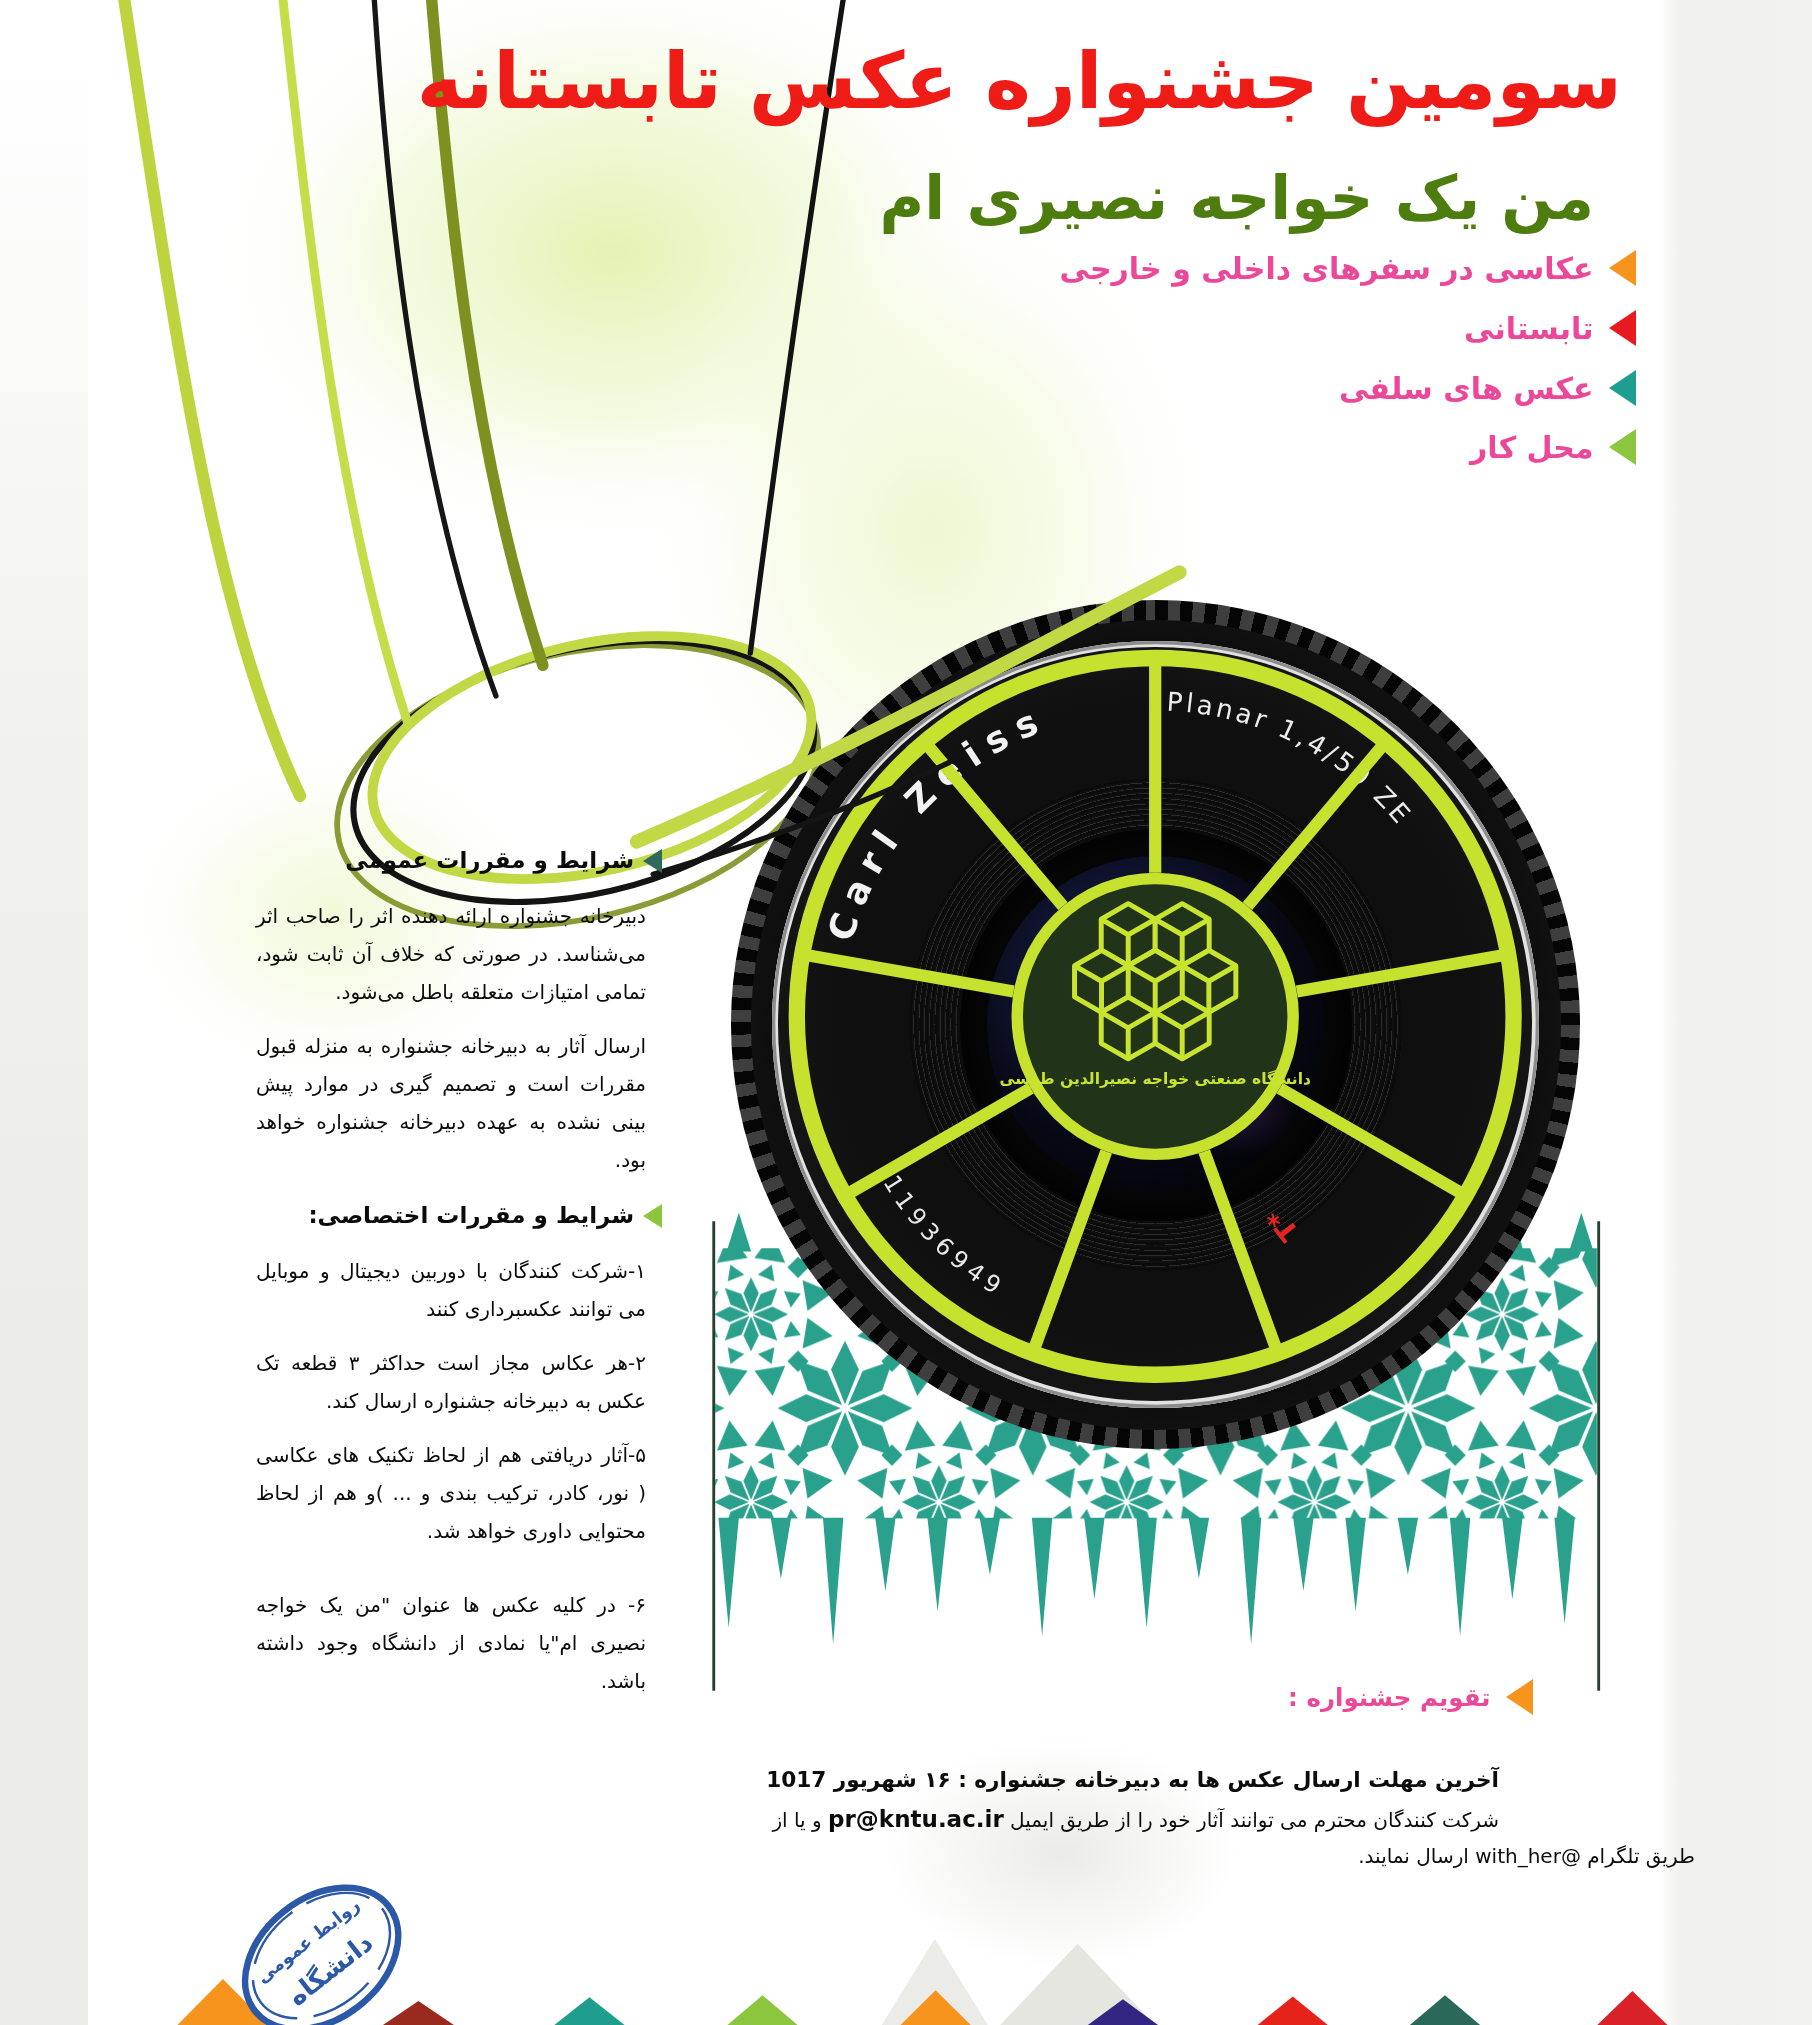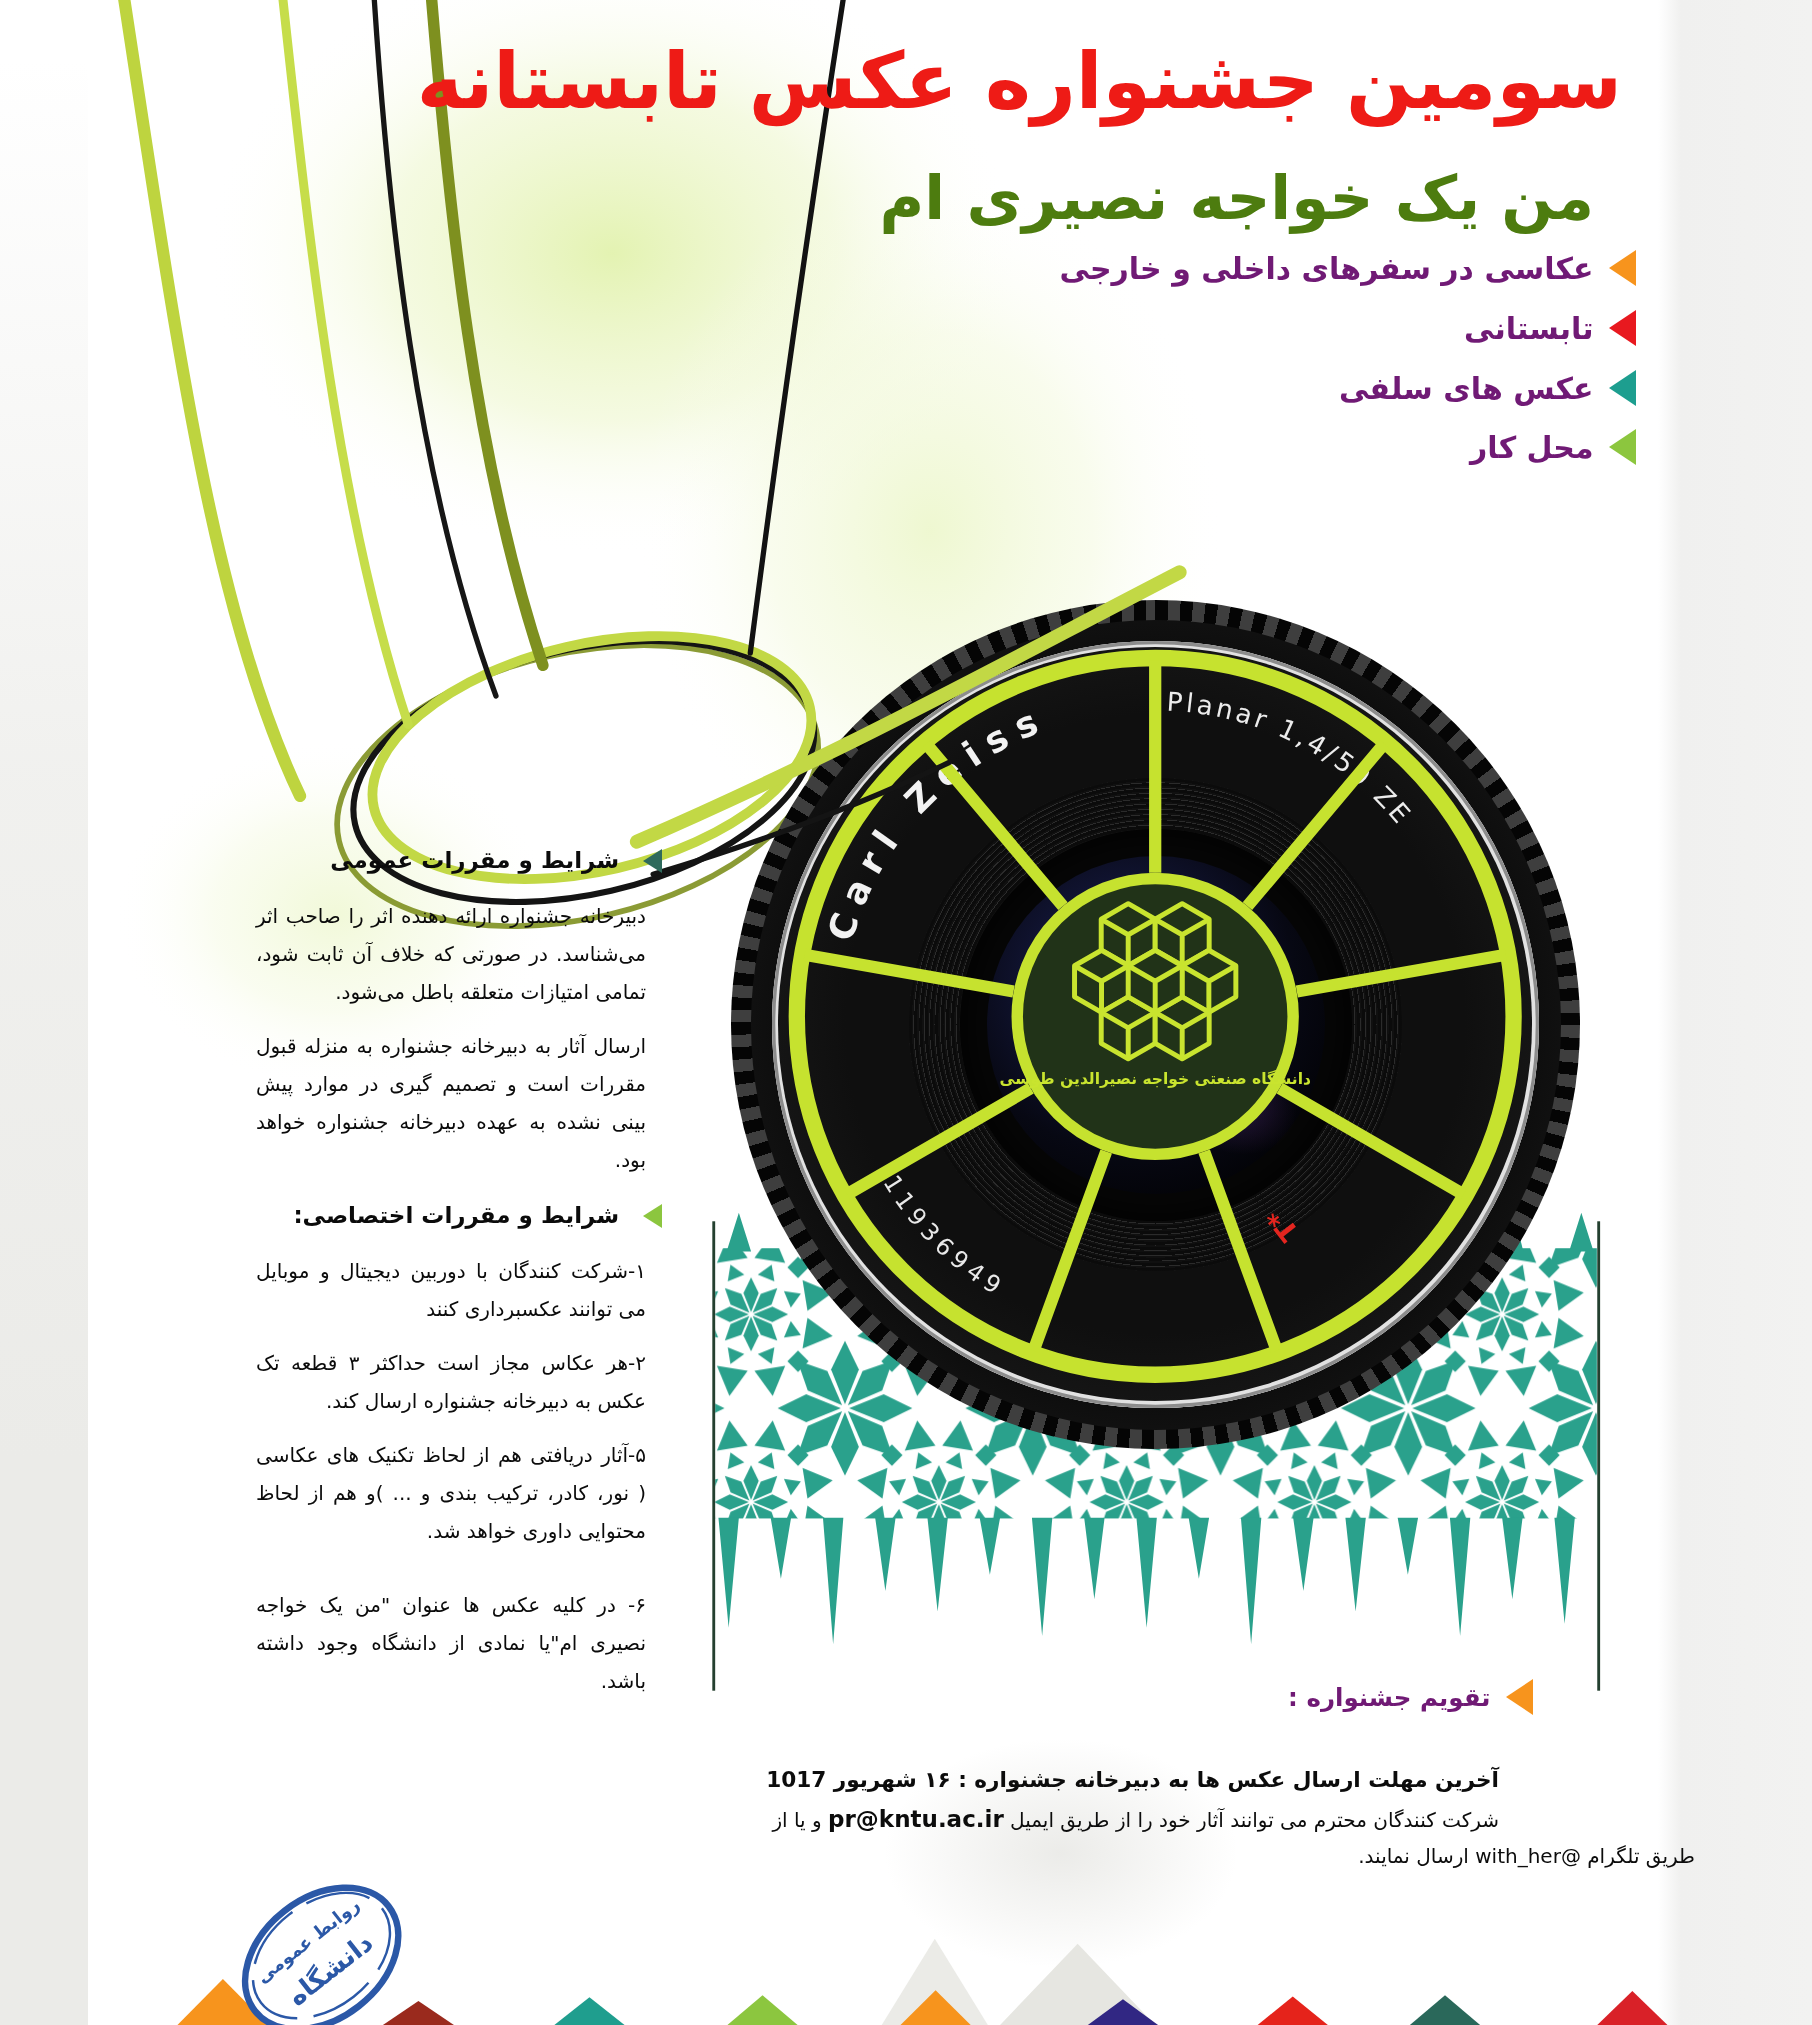--- a/index.html
+++ b/index.html
@@ -47,32 +47,32 @@
              border-radius:50%; transform:rotate(20deg);
              background:radial-gradient(closest-side, rgba(118,62,160,.32), rgba(118,62,160,0)); }
 
   
   .fa { direction:rtl; unicode-bidi:plaintext; }
   .title    { right:190px; top:36px;  font-size:78px; font-weight:700; color:#ee1b16; white-space:nowrap; }
   .subtitle { right:218px; top:162px; font-size:61px; font-weight:700; color:#4d7c0f; white-space:nowrap; }
 
   .cat-row { position:absolute; display:flex; align-items:center; gap:15.5px;
              direction:rtl; white-space:nowrap; }
-  .cat-row .lbl { font-size:30px; font-weight:700; color:#701a75; }
+  .cat-row .lbl { font-size:30px; font-weight:700; color:#ec4899; }
   .tri { width:0; height:0; border-top:18px solid transparent; border-bottom:18px solid transparent;
          border-right:27px solid #000; flex:0 0 auto; }
   .tri.sm { border-top-width:12.2px; border-bottom-width:12.2px; border-right-width:19.6px; }
   .t-orange { border-right-color:#f7941d; }  .t-red   { border-right-color:#e8191f; }
   .t-teal   { border-right-color:#1d9e8f; }  .t-green { border-right-color:#8cc63e; }
   .t-dteal  { border-right-color:#2f6a5c; }  .t-lgreen{ border-right-color:#8cc63f; }
 
   
   .rules { position:absolute; left:240px; top:840px; width:422px; direction:rtl;
            font-size:20px; line-height:38px; color:#0b0b0b; text-align:justify; }
-  .rules h3 { display:flex; align-items:center; gap:24px; font-size:23px; font-weight:700;
+  .rules h3 { display:flex; align-items:center; gap:9px; font-size:23px; font-weight:700;
               line-height:41px; text-align:right; white-space:nowrap; }
   .rules p  { margin:16px; }
   .rules .sp { margin-top:36px; }
 
   
   .cal-h   { right:279px;  top:1679px; }
   .cal-h .lbl { font-size:24.5px; }
   .cal-l1  { right:313px; top:1767px; font-size:21.6px; font-weight:700; color:#0c0c0c; white-space:nowrap; }
   .cal-l2  { right:313px; top:1806px; font-size:20px; color:#0c0c0c; white-space:nowrap; }
   .cal-l2 b { font-size:23px; }

